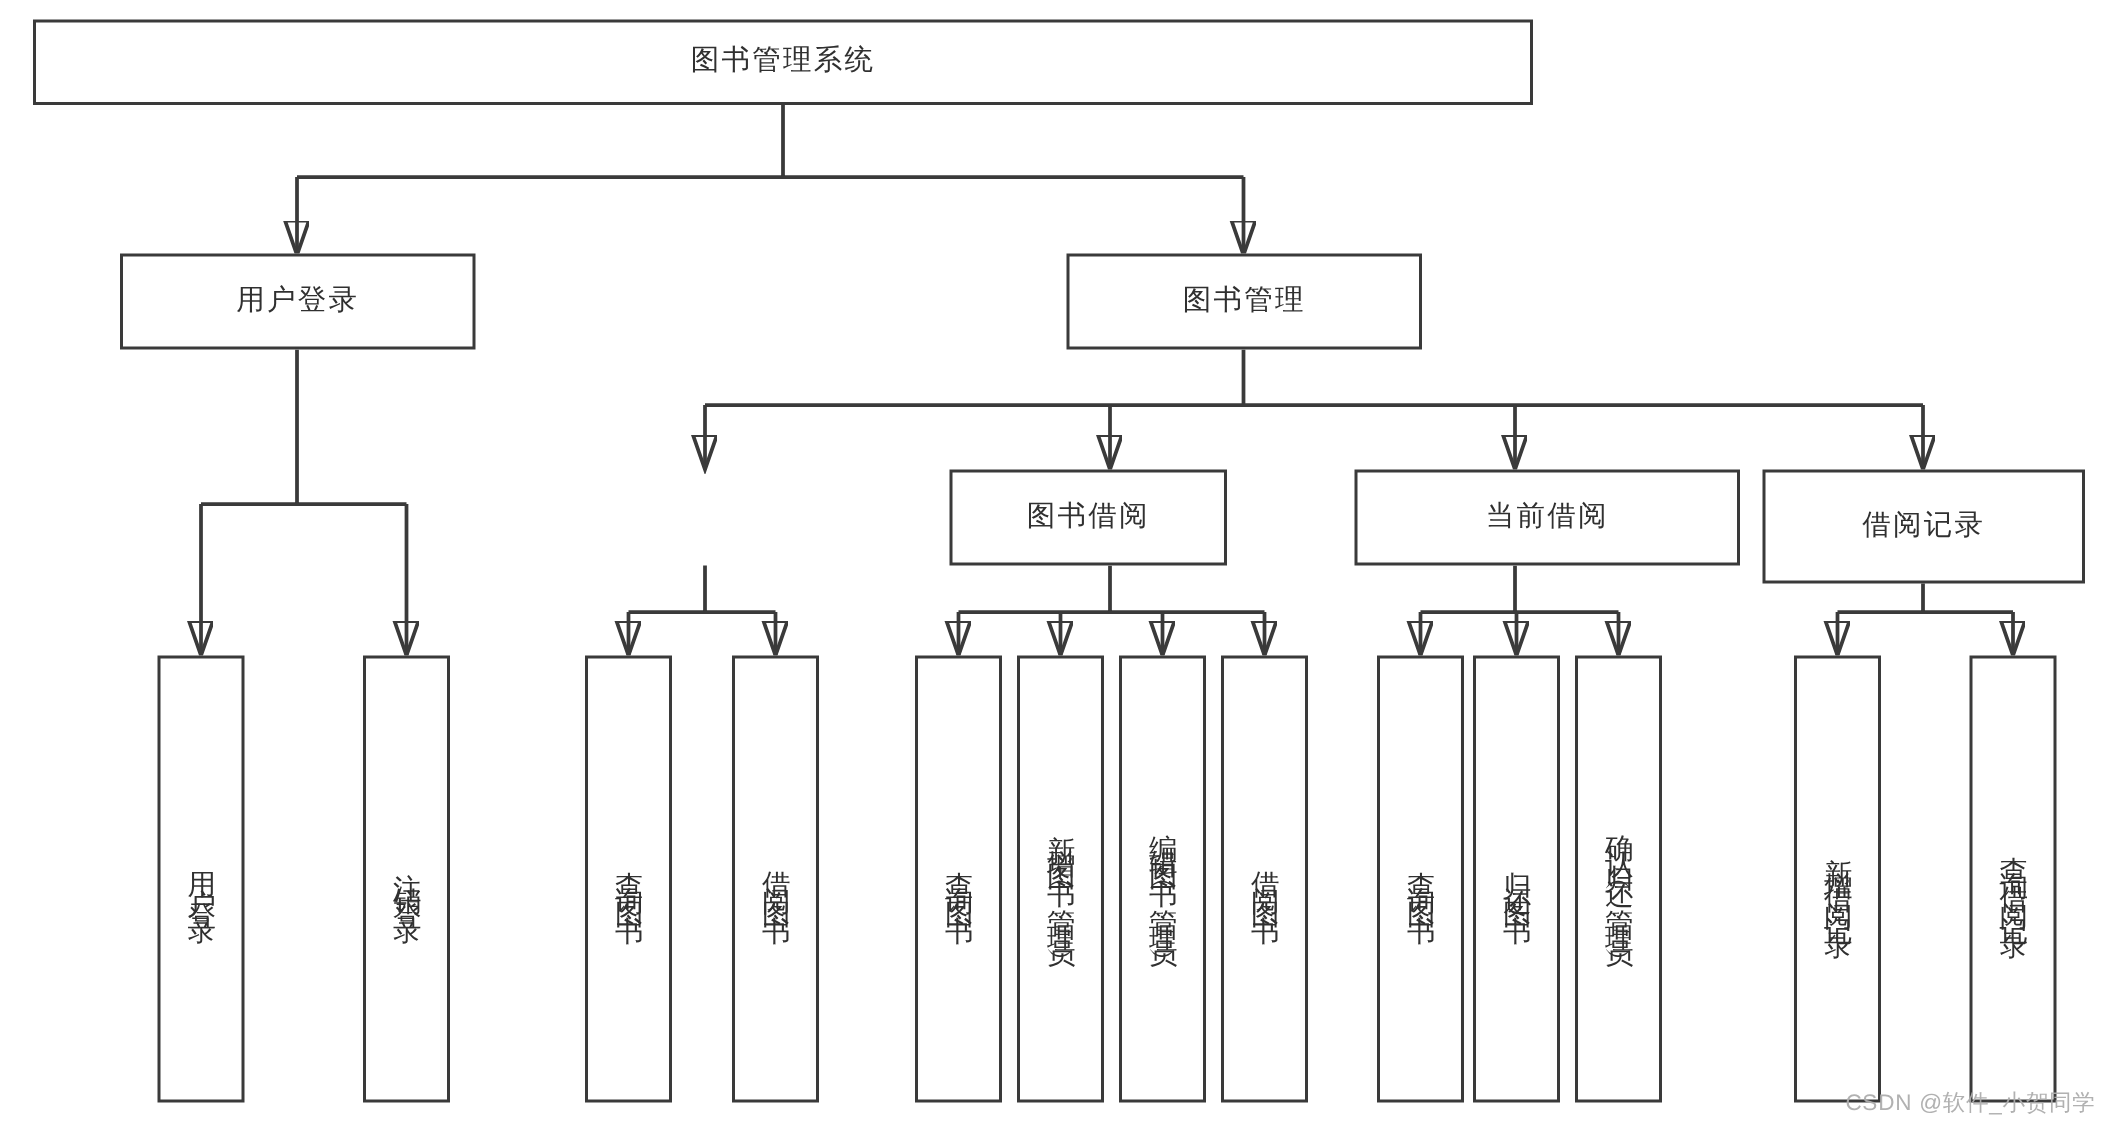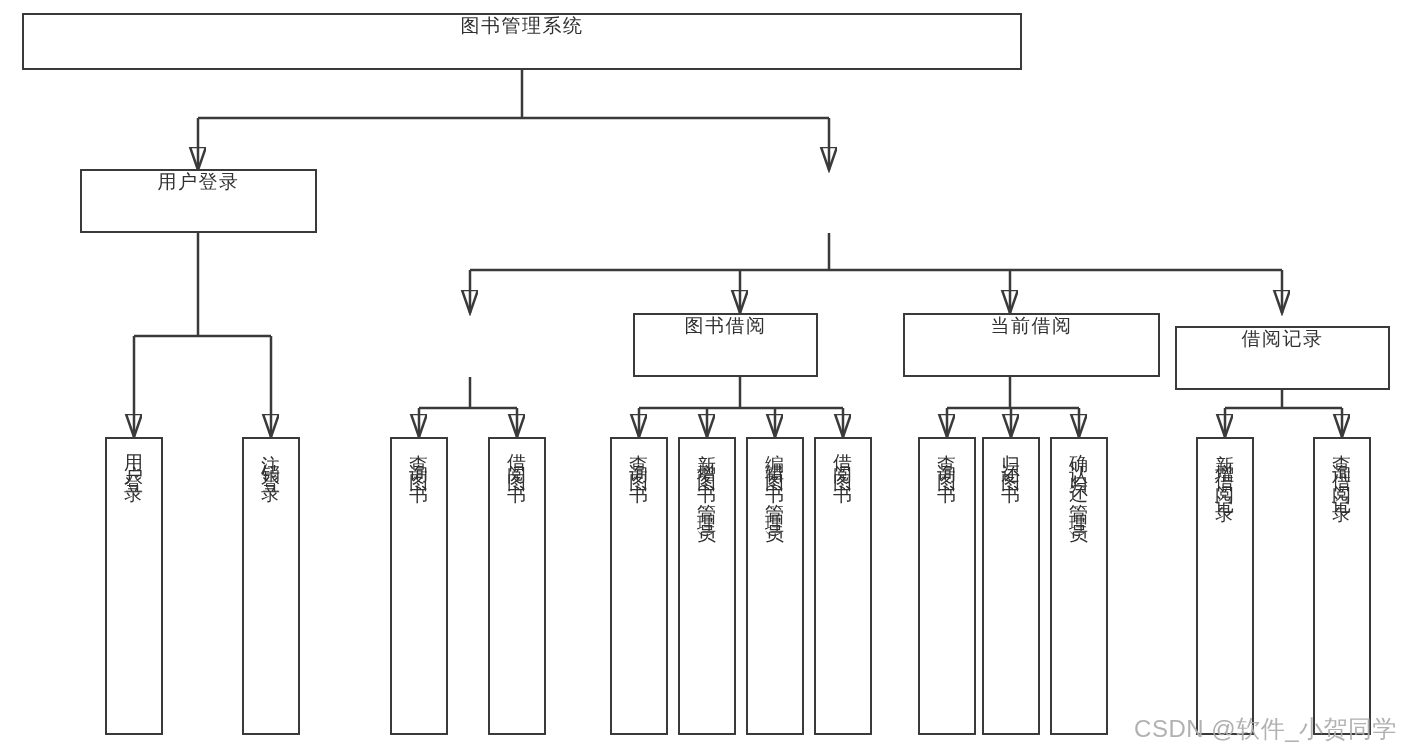--- a/index.html
+++ b/index.html
@@ -20,42 +20,42 @@
     stroke: #3a3a3a;
     stroke-width: 2.5;
     fill: none;
   }
   .box {
     position: absolute;
     box-sizing: border-box;
     border: 2.5px solid #3a3a3a;
     background: #ffffff;
     display: flex;
-    align-items: flex-start;
+    align-items: center;
     justify-content: center;
   }
   .lbl {
     color: #303030;
     font-size: 19px;
     letter-spacing: 1.5px;
     white-space: nowrap;
     line-height: 1.2;
   }
   .lbl.v {
     writing-mode: vertical-rl;
     text-orientation: mixed;
     letter-spacing: 10px;
     line-height: 1;
     white-space: normal;
   }
   .watermark {
     position: absolute;
     right: 8px;
     bottom: 2px;
-    font-size: 24px;
+    font-size: 15px;
     color: rgba(173, 173, 173, 0.95);
     letter-spacing: 0.5px;
     z-index: 10;
     margin-top: 28px;
   }
 </style>
 </head>
 <body>
 
 <div class="canvas">
@@ -115,28 +115,31 @@
     </g>
   </svg>
 
   <div class="box" style="left:22px;top:13px;width:1000px;height:57px">
     <span class="lbl">图书管理系统</span>
   </div>
 
   <div class="box" style="left:80px;top:169px;width:237px;height:64px">
     <span class="lbl">用户登录</span>
   </div>
+  <div class="box" style="left:711px;top:169px;width:237px;height:64px">
+    <span class="lbl">图书管理</span>
+  </div>
 
   <div class="box" style="left:633px;top:313px;width:185px;height:64px">
     <span class="lbl">图书借阅</span>
   </div>
   <div class="box" style="left:903px;top:313px;width:257px;height:64px">
     <span class="lbl">当前借阅</span>
   </div>
-  <div class="box" style="left:1175px;top:326px;width:215px;height:64px">
+  <div class="box" style="left:1175px;top:313px;width:215px;height:76px">
     <span class="lbl">借阅记录</span>
   </div>
 
   <div class="box" style="left:105px;top:437px;width:58px;height:298px">
     <span class="lbl v">用户登录</span>
   </div>
   <div class="box" style="left:242px;top:437px;width:58px;height:298px">
     <span class="lbl v">注销登录</span>
   </div>
 

